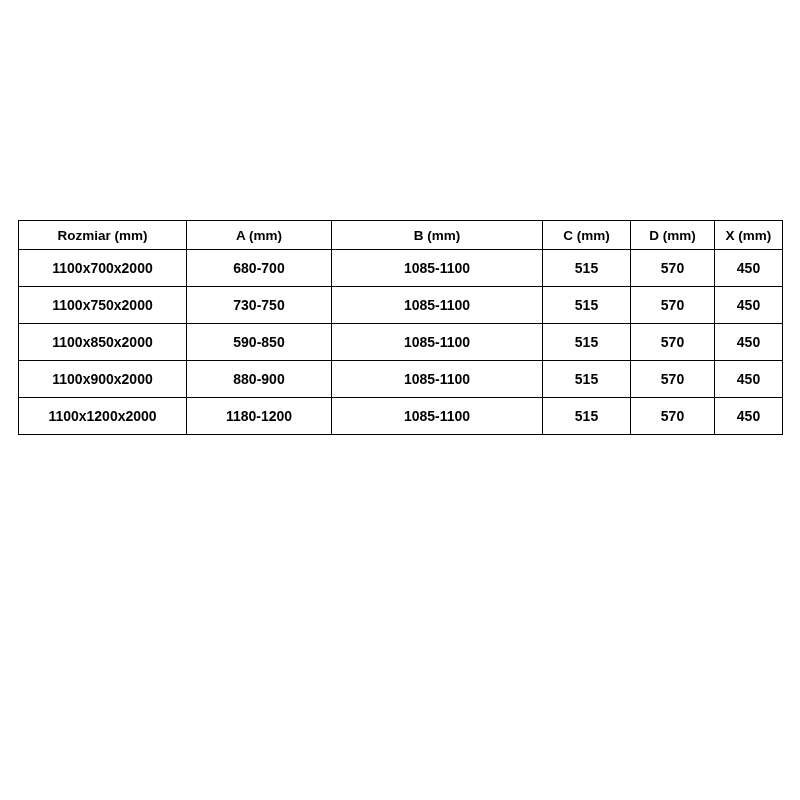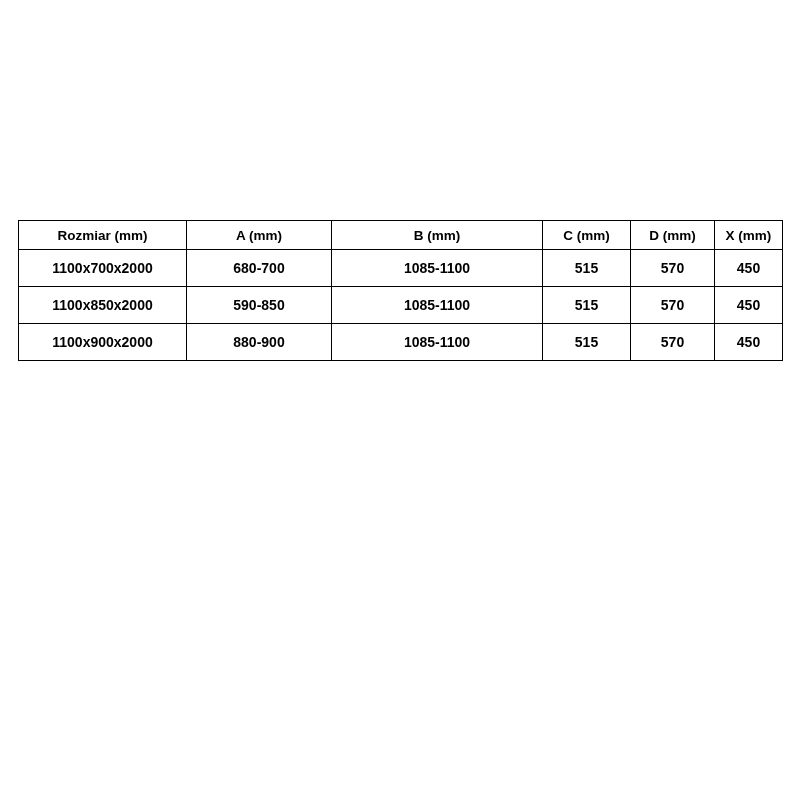--- a/index.html
+++ b/index.html
@@ -86,31 +86,47 @@
       <tbody>
         <tr>
           <td>1100x700x2000</td>
           <td>680-700</td>
           <td>1085-1100</td>
           <td>515</td>
           <td>570</td>
           <td>450</td>
         </tr>
         <tr>
+          <td>1100x750x2000</td>
+          <td>730-750</td>
+          <td>1085-1100</td>
+          <td>515</td>
+          <td>570</td>
+          <td>450</td>
+        </tr>
+        <tr>
           <td>1100x850x2000</td>
           <td>590-850</td>
           <td>1085-1100</td>
           <td>515</td>
           <td>570</td>
           <td>450</td>
         </tr>
         <tr>
           <td>1100x900x2000</td>
           <td>880-900</td>
           <td>1085-1100</td>
           <td>515</td>
           <td>570</td>
           <td>450</td>
         </tr>
+        <tr>
+          <td>1100x1200x2000</td>
+          <td>1180-1200</td>
+          <td>1085-1100</td>
+          <td>515</td>
+          <td>570</td>
+          <td>450</td>
+        </tr>
       </tbody>
     </table>
   </div>
 </div>
 
 </body></html>

